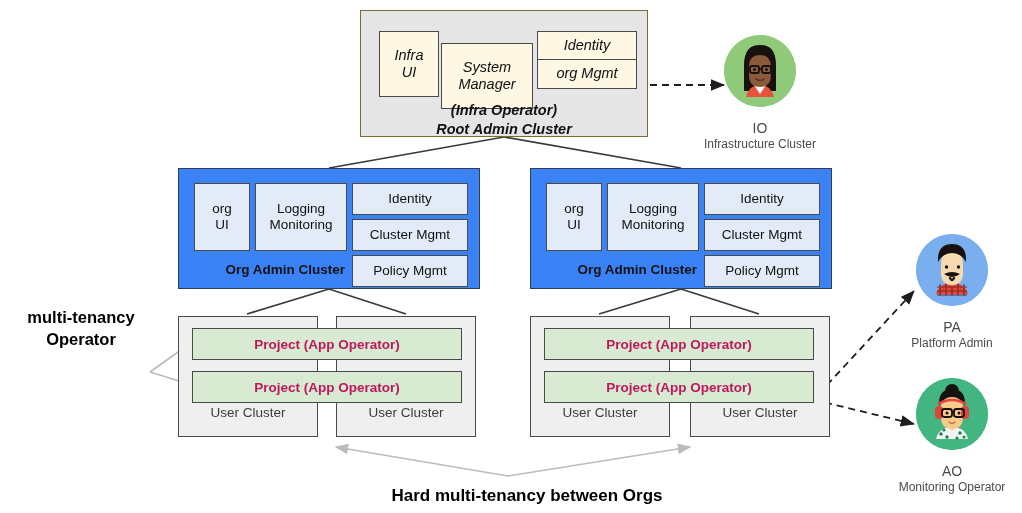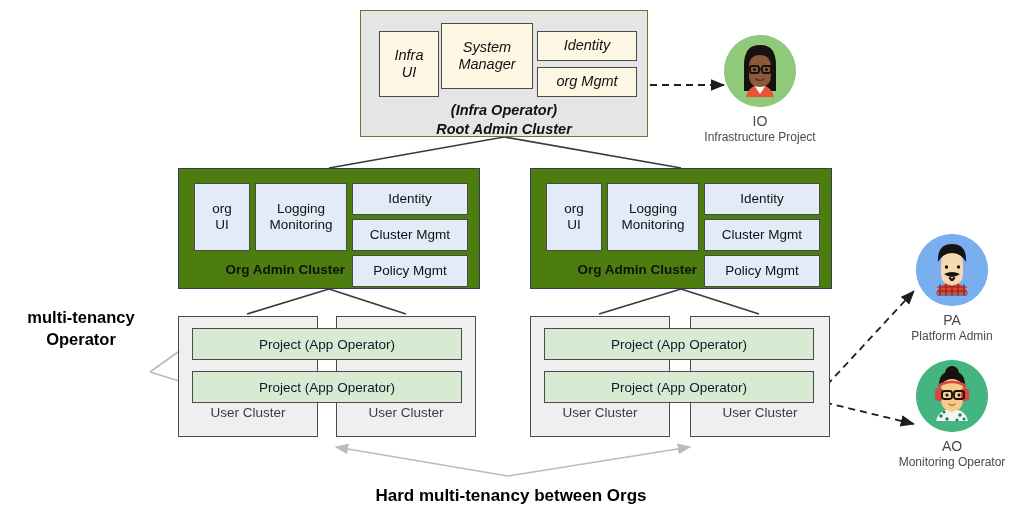--- a/index.html
+++ b/index.html
@@ -13,47 +13,47 @@
 
   
   .root-cluster{background:#e5e5e5;border:1.6px solid #7F6A33;font-style:italic;}
   .root-sub{background:#FDF7E3;border:1.6px solid #4A4A4A;
             display:flex;align-items:center;justify-content:center;
             text-align:center;font-size:14.5px;color:#111;line-height:1.18;}
   .root-title{position:absolute;left:0;right:0;text-align:center;
               font-weight:bold;font-size:14.5px;color:#111;line-height:1.28;}
 
   
-  .org-cluster{background:#4d7c0f;border:1.6px solid #2F3E59;padding-left:30px;}
+  .org-cluster{background:#3b82f6;border:1.6px solid #2F3E59;padding-left:30px;}
   .org-sub{background:#E3EBF8;border:1.6px solid #4A4A4A;
            display:flex;align-items:center;justify-content:center;
            text-align:center;font-size:13.5px;color:#111;line-height:1.18;}
   .org-title{position:absolute;text-align:right;font-weight:bold;
              font-size:13.5px;color:#111;}
 
   
   .user-cluster{background:#EFEFEF;border:1.6px solid #4A4A4A;}
   .user-label{position:absolute;text-align:center;font-size:13.5px;color:#3C3C3C;}
 
   
   .project{background:#D9EAD3;border:1.6px solid #4A4A4A;
            display:flex;align-items:center;justify-content:center;
-           font-weight:normal;font-size:13.5px;color:#0f172a;z-index:6;}
+           font-weight:bold;font-size:13.5px;color:#be185d;z-index:6;}
 
   
   .caption-left{position:absolute;text-align:center;font-weight:bold;
                 font-size:16.5px;color:#000;line-height:1.32;}
   .caption-bottom{position:absolute;text-align:center;font-weight:bold;
                   font-size:17px;color:#000;}
 
   
   .persona{position:absolute;text-align:center;width:140px;}
   .persona .ava{width:72px;height:72px;border-radius:50%;margin:0 auto;
                 position:relative;overflow:hidden;}
-  .persona .abbr{font-size:14px;color:#4A4A4A;margin-top:6px;}
+  .persona .abbr{font-size:14px;color:#4A4A4A;margin-top:13px;}
   .persona .full{font-size:12px;color:#4A4A4A;margin-top:1px;}
 </style>
 </head>
 <body>
 
 <div id="stage">
 
   <svg id="wires" viewBox="0 0 1022 513">
     <defs>
       <marker id="ahBlack" markerWidth="9" markerHeight="9" refX="7.4" refY="3.2" orient="auto" markerUnits="strokeWidth">
@@ -93,27 +93,27 @@
     <g stroke="#BBBBBB" stroke-width="1.7" fill="none">
       <path d="M508,476 L336,447" marker-end="url(#ahGrey)"></path>
       <path d="M508,476 L690,447" marker-end="url(#ahGrey)"></path>
     </g>
   </svg>
 
   <div class="box root-cluster" style="left:360px;top:10px;width:288px;height:127px;">
     <div class="root-sub" style="position:absolute;left:18px;top:20px;width:58px;height:64px;">
       <span>Infra<br>UI</span>
     </div>
-    <div class="root-sub" style="position:absolute;left:80px;top:12px;width:90px;height:64px;">
+    <div class="root-sub" style="position:absolute;left:80px;top:32px;width:90px;height:64px;">
       <span>System<br>Manager</span>
     </div>
     <div class="root-sub" style="position:absolute;left:176px;top:20px;width:98px;height:28px;">
       <span>Identity</span>
     </div>
-    <div class="root-sub" style="position:absolute;left:176px;top:56px;width:98px;height:28px;align-items:center;">
+    <div class="root-sub" style="position:absolute;left:176px;top:48px;width:98px;height:28px;align-items:center;">
       <span>org Mgmt</span>
     </div>
     <div class="root-title" style="top:90px;">
       <div>(Infra Operator)</div>
       <div>Root Admin Cluster</div>
     </div>
   </div>
 
   <div class="box org-cluster" style="left:178px;top:168px;width:302px;height:121px;">
     <div class="org-sub" style="position:absolute;left:15px;top:14px;width:54px;height:66px;">
@@ -163,41 +163,41 @@
     <div class="user-label" style="left:0;right:0;top:88px;">User Cluster</div>
   </div>
   <div class="box project" style="left:544px;top:328px;width:270px;height:32px;">Project (App Operator)</div>
   <div class="box project" style="left:544px;top:371px;width:270px;height:32px;">Project  (App Operator)</div>
 
   <div class="caption-left" style="left:14px;top:307px;width:134px;">
     <div>multi-tenancy</div>
     <div>Operator</div>
   </div>
 
-  <div class="caption-bottom" style="left:231px;top:486px;width:560px;">Hard multi-tenancy between Orgs</div>
+  <div class="caption-bottom" style="left:247px;top:486px;width:560px;">Hard multi-tenancy between Orgs</div>
 
   <div class="persona" style="left:690px;top:35px;">
     <div class="ava" style="background:#8FC97A;">
       <svg viewBox="0 0 72 72" width="72" height="72" aria-hidden="true">
         <circle cx="36" cy="36" r="36" fill="#8FC97A"></circle>
         <path d="M20,30 q0,-19 16,-19 q16,0 16,19 l0,26 l-32,0 z" fill="#17120F"></path>
         <path d="M22,62 q3,-12 14,-12 q11,0 14,12 z" fill="#E8513A"></path>
         <path d="M30,50 l6,9 l6,-9 z" fill="#FFFFFF"></path>
         <path d="M25,32 q0,-12 11,-12 q11,0 11,12 l0,8 q0,12 -11,12 q-11,0 -11,-12 z" fill="#8A5A3B"></path>
         <path d="M21,26 q0,-16 15,-16 q15,0 15,16 q-4,-8 -15,-8 q-11,0 -15,8 z" fill="#17120F"></path>
         <rect x="26" y="31" width="9" height="7" rx="2" fill="none" stroke="#17120F" stroke-width="1.8"></rect>
         <rect x="38" y="31" width="9" height="7" rx="2" fill="none" stroke="#17120F" stroke-width="1.8"></rect>
         <path d="M35,34 l3,0" stroke="#17120F" stroke-width="1.6"></path>
         <circle cx="30.5" cy="34.5" r="1.5" fill="#17120F"></circle>
         <circle cx="42.5" cy="34.5" r="1.5" fill="#17120F"></circle>
         <path d="M32,44 q4,3 8,0" stroke="#5C3A24" stroke-width="1.6" fill="none" stroke-linecap="round"></path>
       </svg>
     </div>
     <div class="abbr">IO</div>
-    <div class="full">Infrastructure Project</div>
+    <div class="full">Infrastructure Cluster</div>
   </div>
 
   <div class="persona" style="left:882px;top:234px;">
     <div class="ava" style="background:#79AFEF;">
       <svg viewBox="0 0 72 72" width="72" height="72" aria-hidden="true">
         <circle cx="36" cy="36" r="36" fill="#79AFEF"></circle>
         <path d="M20,60 q3,-11 16,-11 q13,0 16,11 z" fill="#E0453C"></path>
         <g stroke="#7A1E1A" stroke-width="1.2" opacity="0.85">
           <path d="M24,50 L24,62 M30,49 L30,62 M36,49 L36,62 M42,49 L42,62 M48,50 L48,62"></path>
           <path d="M21,53 L51,53 M21,57 L51,57 M21,61 L51,61"></path>
@@ -208,21 +208,21 @@
         <circle cx="30.5" cy="33" r="1.7" fill="#17120F"></circle>
         <circle cx="42.5" cy="33" r="1.7" fill="#17120F"></circle>
         <path d="M28,40 q8,-4 16,0 q-8,6 -16,0 z" fill="#17120F"></path>
         <path d="M34,44 q2,4 4,0" stroke="#17120F" stroke-width="2.4" fill="none" stroke-linecap="round"></path>
       </svg>
     </div>
     <div class="abbr">PA</div>
     <div class="full">Platform Admin</div>
   </div>
 
-  <div class="persona" style="left:882px;top:360px;">
+  <div class="persona" style="left:882px;top:378px;">
     <div class="ava" style="background:#43B581;">
       <svg viewBox="0 0 72 72" width="72" height="72" aria-hidden="true">
         <circle cx="36" cy="36" r="36" fill="#43B581"></circle>
         <path d="M20,61 q3,-12 16,-12 q13,0 16,12 z" fill="#F3F3F3"></path>
         <g fill="#1C7F4E">
           <circle cx="25" cy="56" r="1.7"></circle>
             <circle cx="31" cy="59" r="1.7"></circle>
           <circle cx="28" cy="52" r="1.5"></circle>
             <circle cx="44" cy="55" r="1.7"></circle>
           <circle cx="48" cy="59" r="1.5"></circle>

